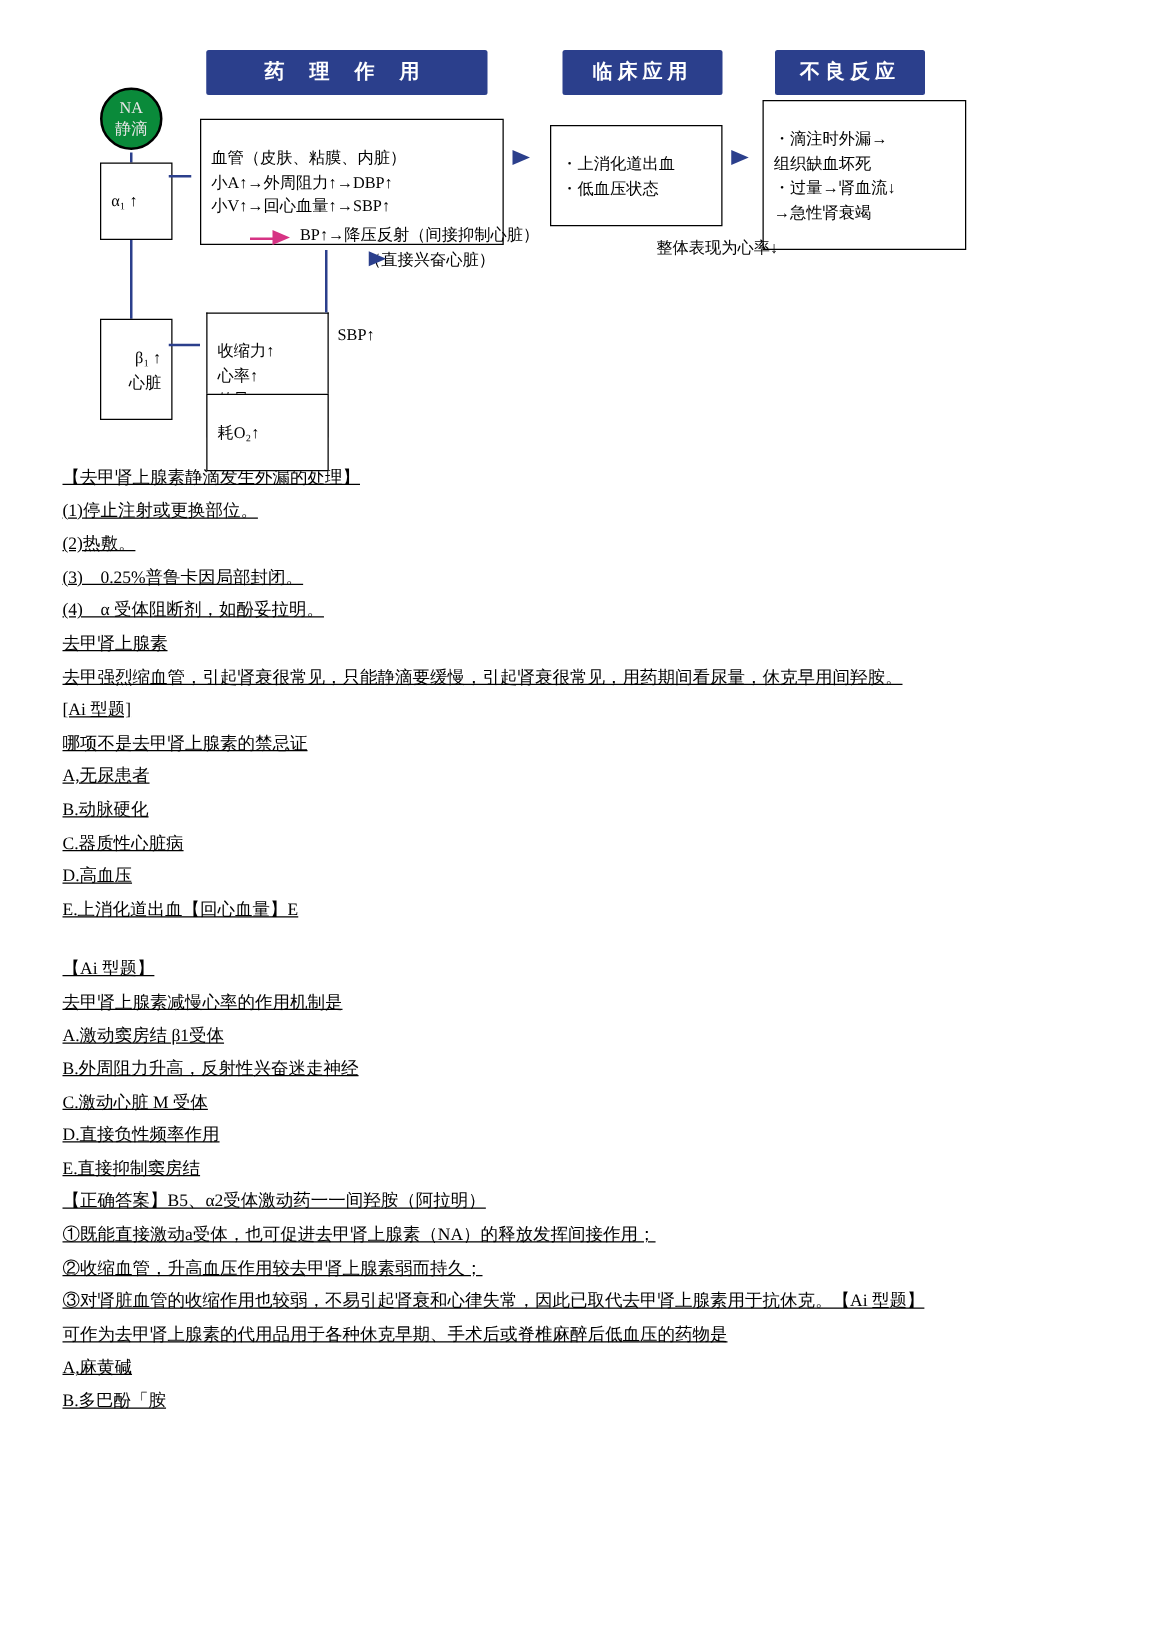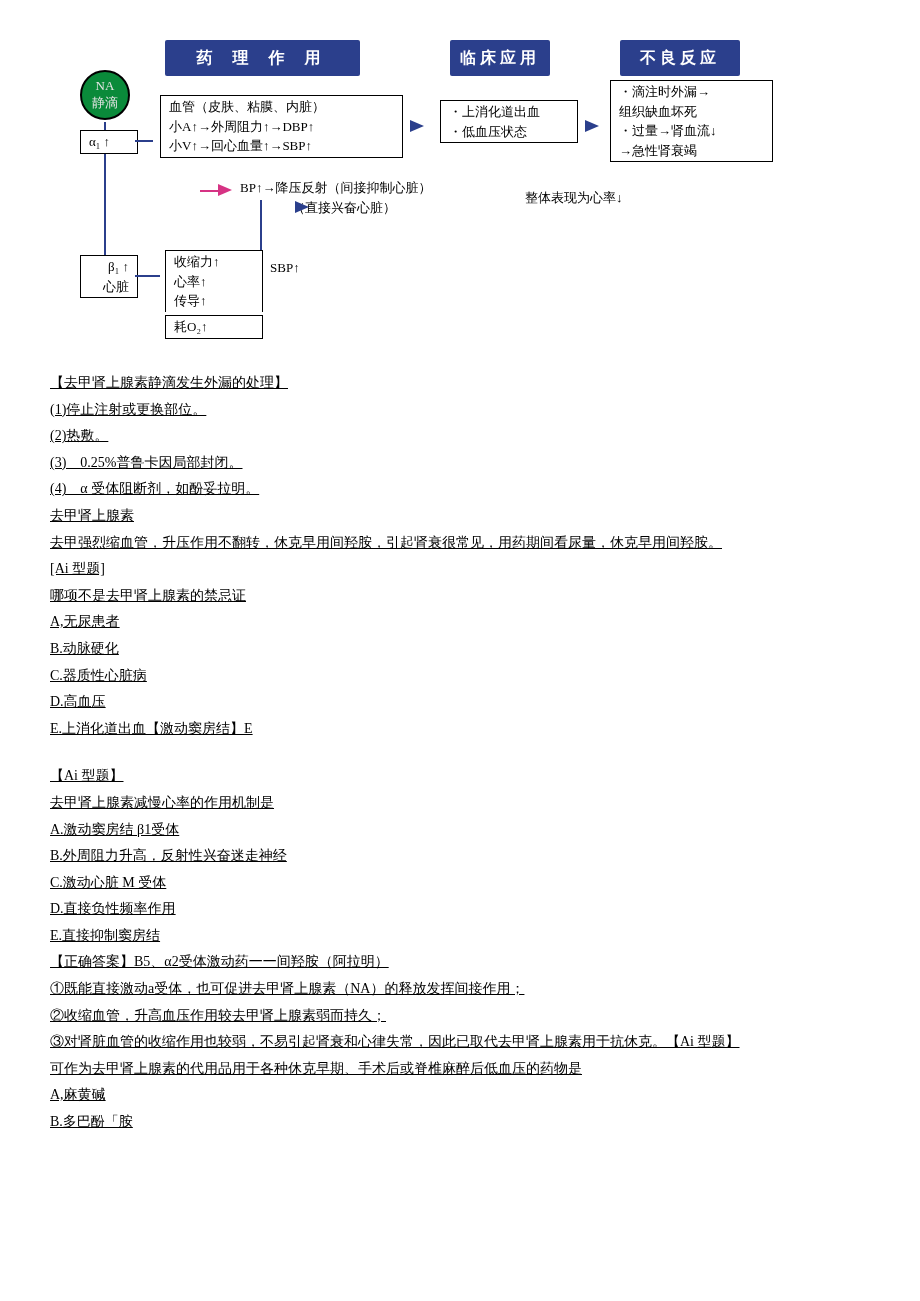--- a/index.html
+++ b/index.html
@@ -43,21 +43,21 @@
     text-align: center;
     font-size: 13px;
     line-height: 1.3;
     padding-top: 6px;
     box-sizing: border-box;
   }
   .box {
     position: absolute;
     border: 1.5px solid #000;
     background: #fff;
-    padding: 1px 8px;
+    padding: 20px 8px;
     font-size: 13px;
     line-height: 1.5;
   }
   .box-open-bottom {
     border-bottom: none;
   }
   .box-open-top {
     border-top: none;
   }
   .freetext {
@@ -88,22 +88,22 @@
   .para {
     margin: 0;
     padding: 0;
     text-decoration: underline;
   }
 </style>
 </head>
 <body>
 
 <div class="diagram">
-  <div class="hdr" style="left:85px; top:0; width:195px;">药 理 作 用</div>
-  <div class="hdr" style="left:370px; top:0; width:100px; letter-spacing:4px;">临床应用</div>
+  <div class="hdr" style="left:85px; top:0; width:225px;">药 理 作 用</div>
+  <div class="hdr" style="left:370px; top:0; width:128px; letter-spacing:4px;">临床应用</div>
   <div class="hdr" style="left:540px; top:0; width:120px; letter-spacing:4px;">不良反应</div>
 
   <div class="circle" style="left:0; top:30px;"><span style="white-space:pre-line;">NA
 静滴</span></div>
 
   <div class="vline" style="left:24px; top:82px; height:148px;"></div>
   <div class="hline" style="left:24px; top:100px; width:6px;"></div>
 
   <div class="box" style="left:0; top:90px; width:40px; ">α₁ ↑</div>
 
@@ -144,28 +144,28 @@
 
   <div class="box box-open-top" style="left:85px; top:275px; width:80px; border-top:1.5px solid #000;">耗O₂↑</div>
 </div>
 
 <p class="para">【去甲肾上腺素静滴发生外漏的处理】</p>
 <p class="para">(1)停止注射或更换部位。</p>
 <p class="para">(2)热敷。</p>
 <p class="para">(3)　0.25%普鲁卡因局部封闭。</p>
 <p class="para">(4)　α 受体阻断剂，如酚妥拉明。</p>
 <p class="para">去甲肾上腺素</p>
-<p class="para">去甲强烈缩血管，升压作用不翻转，休克早用间羟胺，引起肾衰很常见，用药期间看尿量，休克早用间羟胺。</p>
+<p class="para">去甲强烈缩血管，引起肾衰很常见，只能静滴要缓慢，引起肾衰很常见，用药期间看尿量，休克早用间羟胺。</p>
 <p class="para">[Ai 型题]</p>
 <p class="para">哪项不是去甲肾上腺素的禁忌证</p>
 <p class="para">A,无尿患者</p>
 <p class="para">B.动脉硬化</p>
 <p class="para">C.器质性心脏病</p>
 <p class="para">D.高血压</p>
-<p class="para">E.上消化道出血【激动窦房结】E</p>
+<p class="para">E.上消化道出血【回心血量】E</p>
 <p class="para" style="height:1.5em;"></p>
 <p class="para">【Ai 型题】</p>
 <p class="para">去甲肾上腺素减慢心率的作用机制是</p>
 <p class="para">Α.激动窦房结 β1受体</p>
 <p class="para">B.外周阻力升高，反射性兴奋迷走神经</p>
 <p class="para">C.激动心脏 M 受体</p>
 <p class="para">D.直接负性频率作用</p>
 <p class="para">E.直接抑制窦房结</p>
 <p class="para">【正确答案】B5、α2受体激动药一一间羟胺（阿拉明）</p>
 <p class="para">①既能直接激动a受体，也可促进去甲肾上腺素（NA）的释放发挥间接作用；</p>

